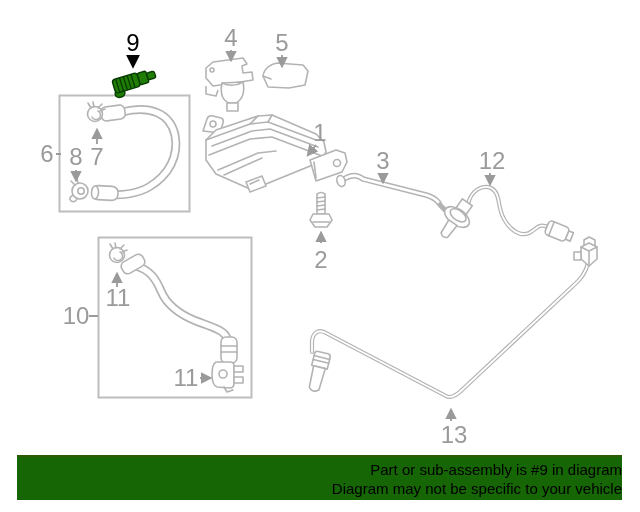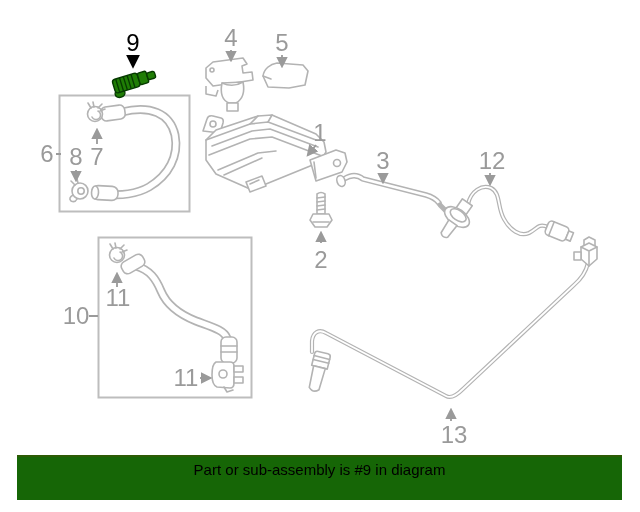--- a/index.html
+++ b/index.html
@@ -19,21 +19,21 @@
   .arrow {stroke:#9a9a9a;stroke-width:1.8;fill:none;}
   .arrow-b{stroke:#000000;stroke-width:2;fill:none;}
   .tick  {stroke:#9a9a9a;stroke-width:2;fill:none;}
   .lbl   {font-family:"Liberation Sans",sans-serif;font-size:24px;fill:#9a9a9a;text-anchor:middle;}
   .lbl-b {fill:#000000;}
   .grn   {fill:#1f7d05;stroke:#063a00;stroke-width:1.4;stroke-linejoin:round;}
   .grn-ln{fill:none;stroke:#063a00;stroke-width:1.3;}
   
   .banner{position:absolute;left:17px;top:455px;width:605px;height:45px;box-sizing:border-box;
           background:#166606;border-top:2px solid #2d5b05;color:#000;
-          text-align:center;font-size:15px;line-height:19px;padding-top:3px;}
+          text-align:right;font-size:15px;line-height:19px;padding-top:3px;}
 </style>
 </head>
 <body>
 
 <div class="stage">
 <svg width="640" height="512" viewBox="0 0 640 512">
   <defs>
     <marker id="ah-g" viewBox="0 0 10 10" refX="8" refY="5" markerWidth="6.5" markerHeight="6.5" orient="auto-start-reverse">
       <path d="M0,0 L10,5 L0,10 Z" fill="#9a9a9a"></path>
     </marker>
@@ -223,13 +223,14 @@
     <line class="arrow" x1="117" y1="287" x2="117" y2="274" marker-end="url(#ah-g)"></line>
 
     <text class="lbl" x="186" y="386">11</text>
     <line class="arrow" x1="200" y1="378" x2="210" y2="378" marker-end="url(#ah-g)"></line>
   </g>
 </svg>
 </div>
 
 <div class="banner">
   <div>Part or sub-assembly is #9 in diagram</div>
+  <div>Diagram may not be specific to your vehicle</div>
 </div>
 
 </body></html>

